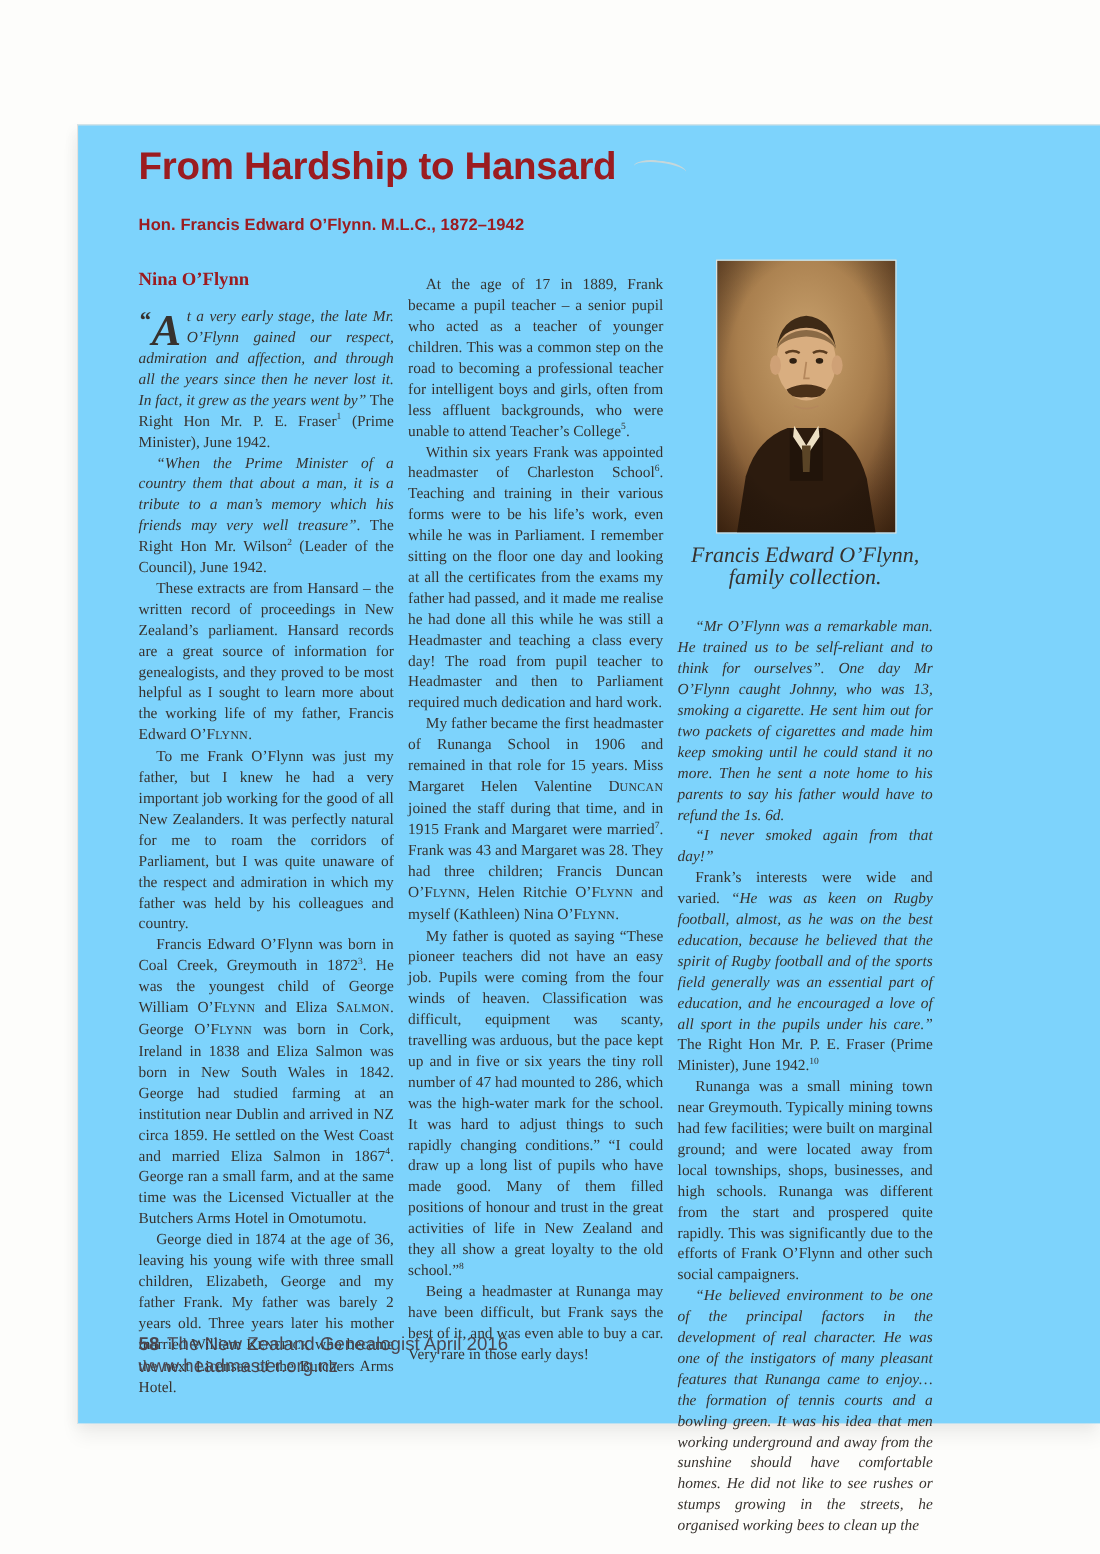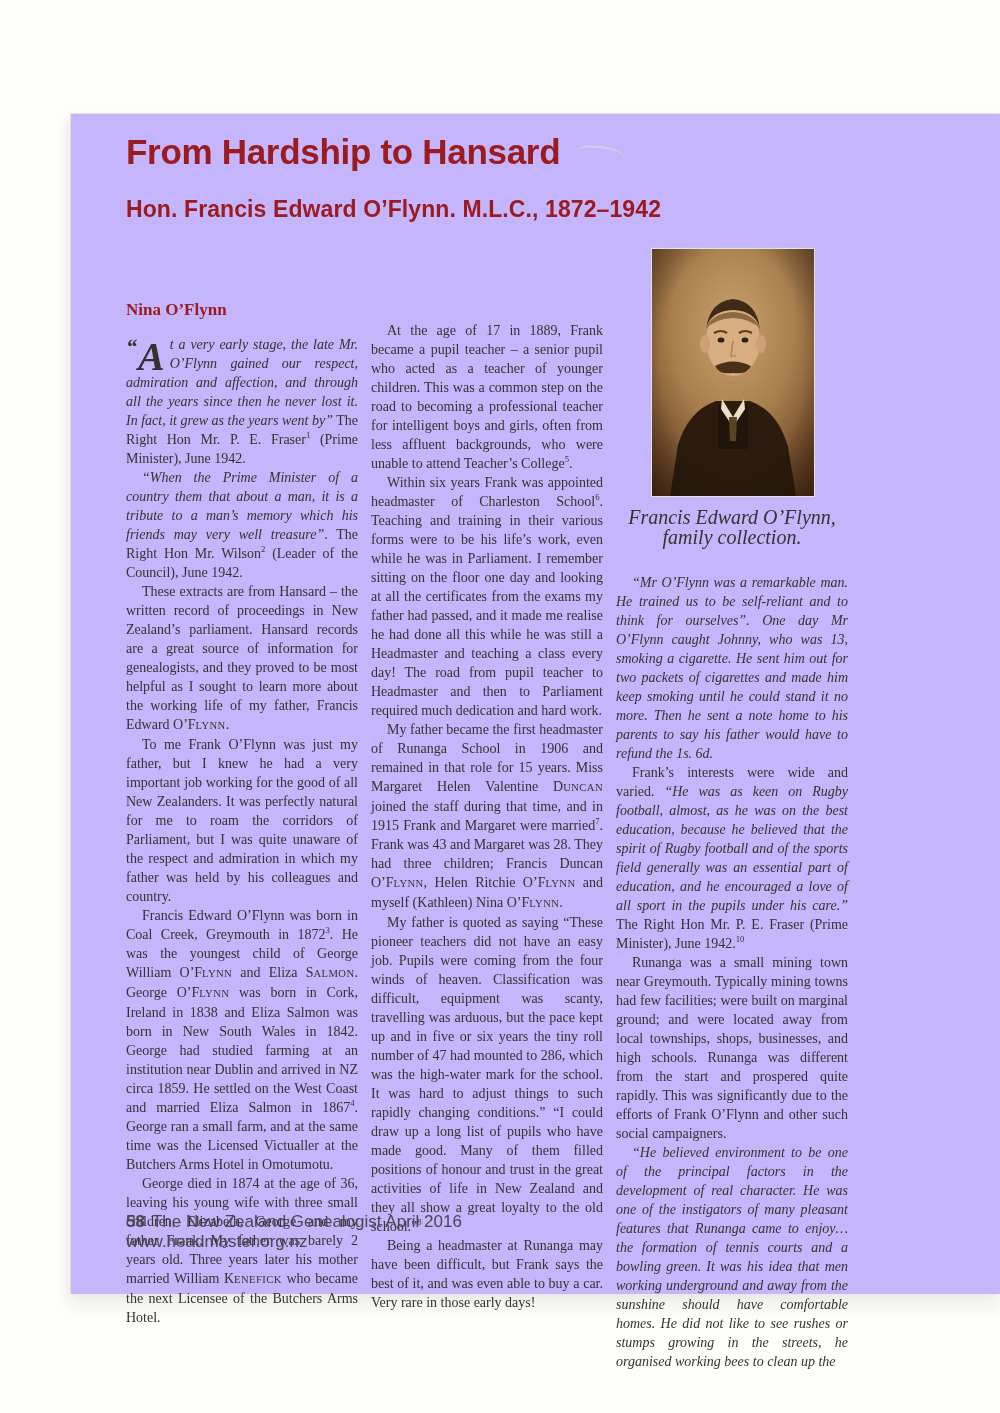--- a/index.html
+++ b/index.html
@@ -4,42 +4,42 @@
 <style>
   html,body{margin:0;padding:0;}
   body{
     width:1000px;height:1413px;position:relative;
     background:#fdfdfb;
     font-family:"Liberation Serif","DejaVu Serif",serif;
     -webkit-font-smoothing:antialiased;
   }
   .paper{
     position:absolute;left:70px;top:113px;width:930px;height:1180px;
-    background:#c4b5fd;
+    background:#7dd3fc;
     border-left:1px solid #e3e2de;border-top:1px solid #e7e6e2;
     box-shadow:-5px 3px 10px rgba(0,0,0,0.035), 0 12px 16px rgba(0,0,0,0.06);
   }
   .curl{
     position:absolute;left:505px;top:32px;width:48px;height:14px;
     border-top:2px solid #d9d8d2;border-radius:50%;
     transform:rotate(7deg);opacity:.8;
   }
   .title{
     position:absolute;left:55px;top:18px;
     font-family:"Liberation Sans","DejaVu Sans",sans-serif;
     font-weight:bold;font-size:35px;letter-spacing:-0.3px;
   }
   .subtitle{
     position:absolute;left:55px;top:82px;
     font-family:"Liberation Sans","DejaVu Sans",sans-serif;
-    font-weight:bold;font-size:23px;letter-spacing:0.1px;
+    font-weight:bold;font-size:15px;letter-spacing:0.1px;
   }
   .cols{
-    position:absolute;left:55px;top:142px;width:722px;
-    display:flex;gap:13px;align-items:center;
+    position:absolute;left:55px;top:130px;width:722px;
+    display:flex;gap:13px;
   }
   .col{
     width:232px;flex:0 0 232px;
     font-size:14px;line-height:19px;color:#37322e;
   }
   .col2pad{padding-top:6px;}
   .author{
     font-weight:bold;font-size:17px;margin:0 0 16px 0;
   }
   .para{margin:0;text-align:justify;text-indent:16px;}
@@ -129,20 +129,21 @@
         <path d="M81,92 L79,107 L84,107" stroke="#b4875c" stroke-width="1.6" fill="none"></path>
         <path d="M63,117 Q81,108 99,117 Q95,126 81,124 Q67,126 63,117 Z" fill="#4a3018"></path>
         <path d="M70,132 Q81,137 92,132" stroke="#b4875c" stroke-width="1.4" fill="none"></path>
         <rect width="162" height="247" fill="url(#vig)"></rect>
       </svg>
       <div class="caption">
         <div>Francis Edward O’Flynn,</div>
         <div>family collection.</div>
       </div>
     <p class="para"><i>“Mr O’Flynn was a remarkable man. He trained us to be self-reliant and to think for ourselves”. One day Mr O’Flynn caught Johnny, who was 13, smoking a cigarette. He sent him out for two packets of cigarettes and made him keep smoking until he could stand it no more. Then he sent a note home to his parents to say his father would have to refund the 1s. 6d.</i></p>
+        <p class="para"><i>“I never smoked again from that day!”</i></p>
         <p class="para">Frank’s interests were wide and varied. <i>“He was as keen on Rugby football, almost, as he was on the best education, because he believed that the spirit of Rugby football and of the sports field generally was an essential part of education, and he encouraged a love of all sport in the pupils under his care.”</i> The Right Hon Mr. P. E. Fraser (Prime Minister), June 1942.<sup>10</sup></p>
         <p class="para">Runanga was a small mining town near Greymouth. Typically mining towns had few facilities; were built on marginal ground; and were located away from local townships, shops, businesses, and high schools. Runanga was different from the start and prospered quite rapidly. This was significantly due to the efforts of Frank O’Flynn and other such social campaigners.</p>
         <p class="para"><i>“He believed environment to be one of the principal factors in the development of real character. He was one of the instigators of many pleasant features that Runanga came to enjoy…the formation of tennis courts and a bowling green. It was his idea that men working underground and away from the sunshine should have comfortable homes. He did not like to see rushes or stumps growing in the streets, he organised working bees to clean up the</i></p>
       </div>
 
   </div>
 
   <div class="footer">
     <div>
       <span class="pg">58</span><span>The New Zealand Genealogist April 2016</span>

